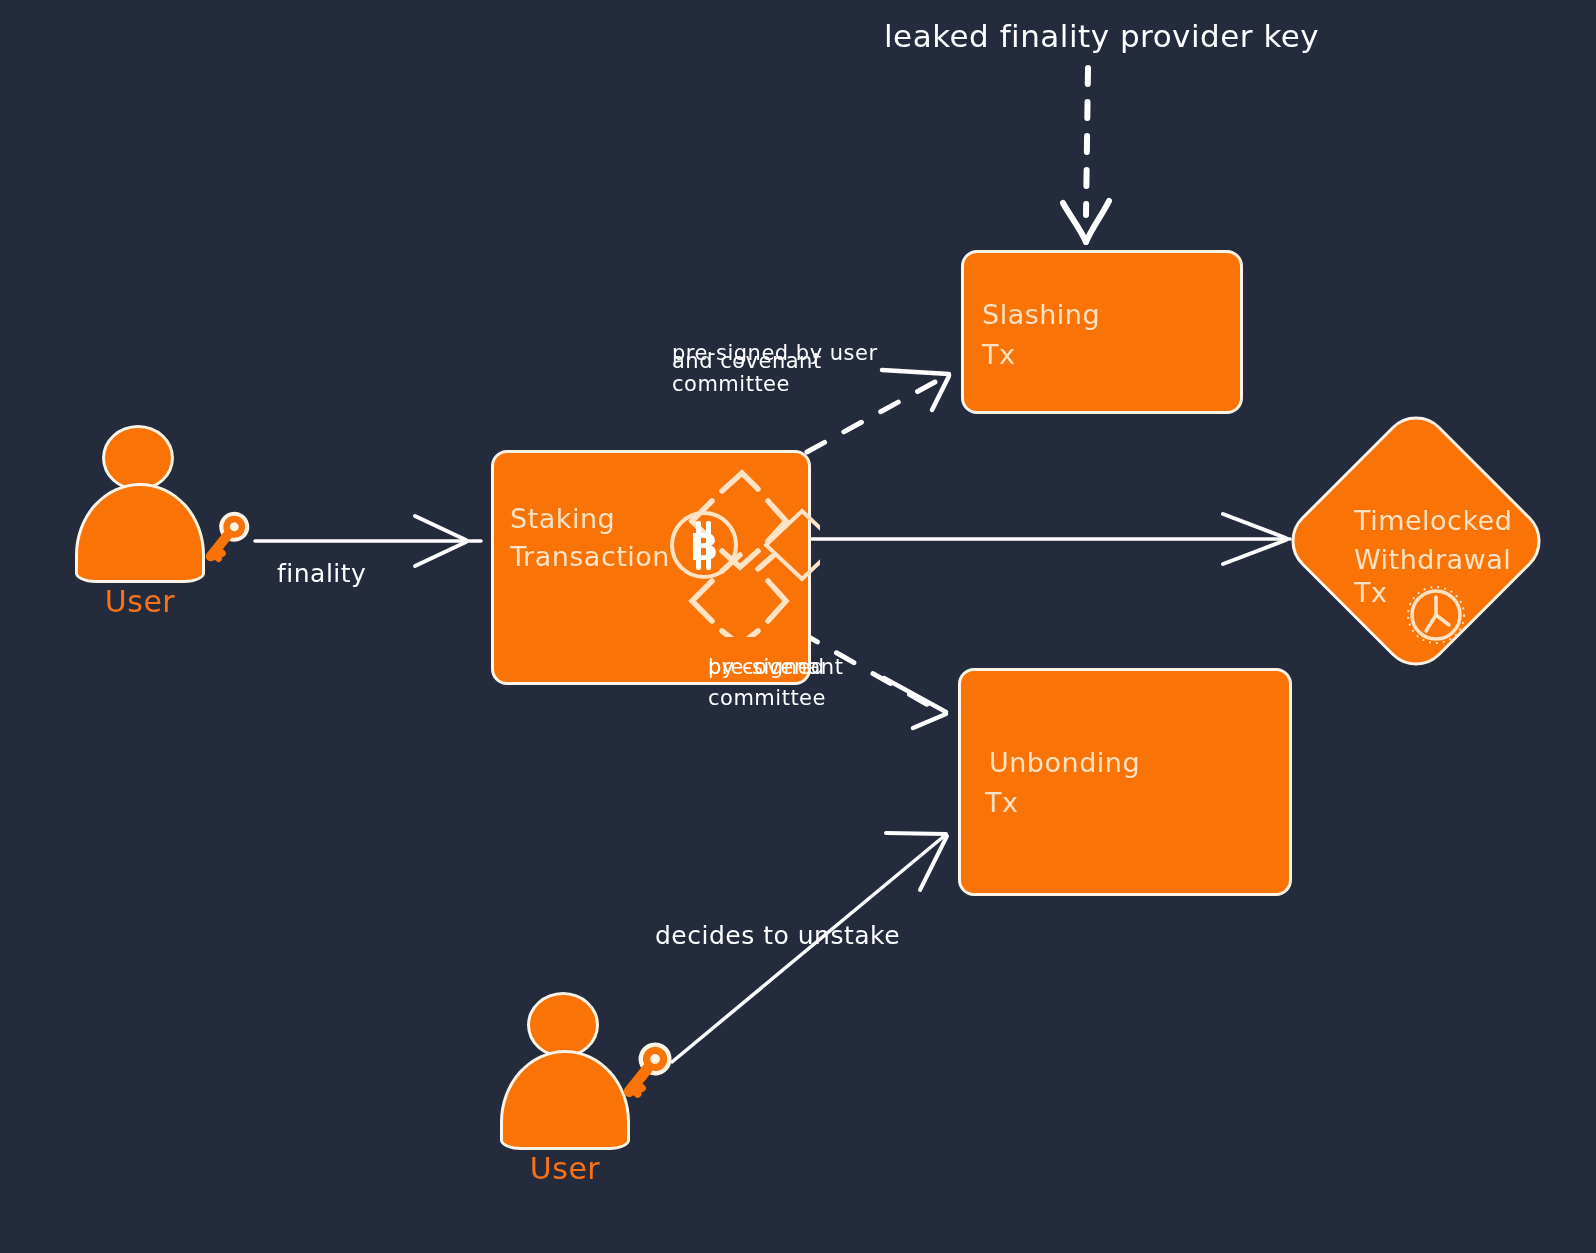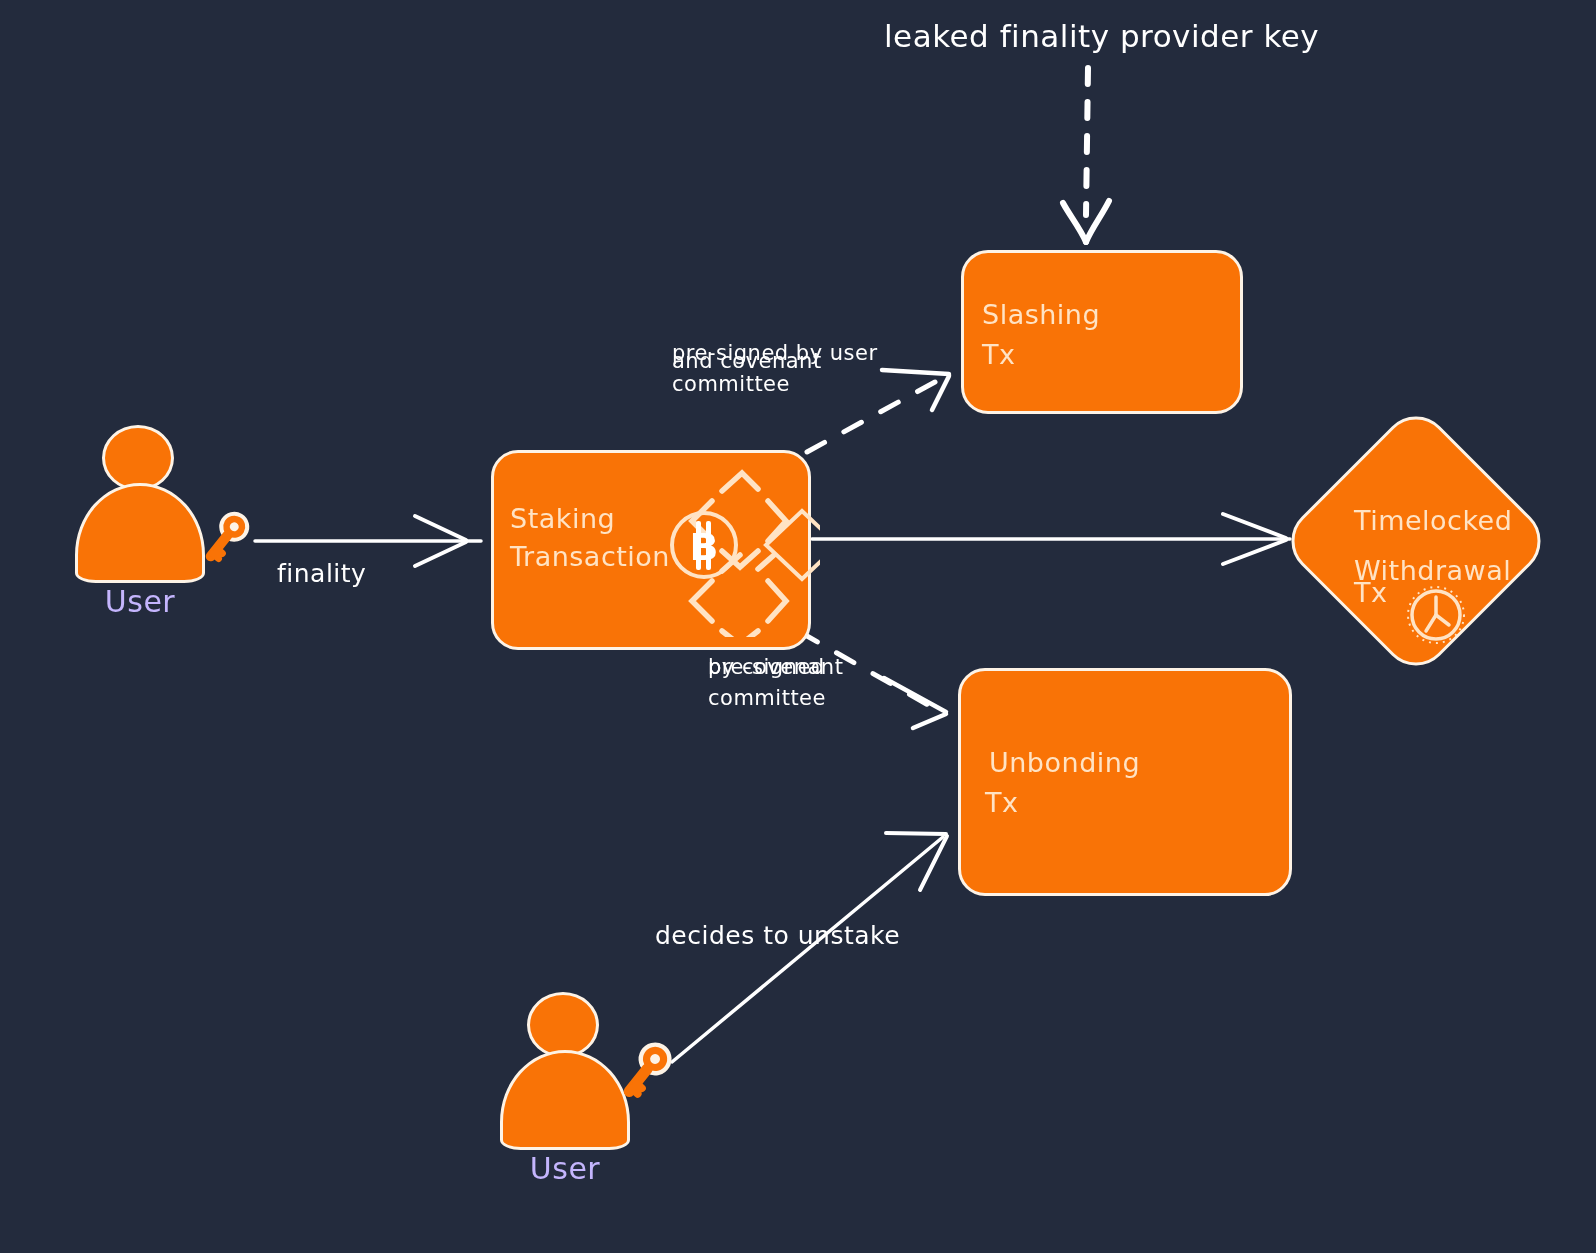--- a/index.html
+++ b/index.html
@@ -51,30 +51,30 @@
   .node-label {
     font-size: 27px;
     line-height: 40px;
     color: #ffe3c4;
     white-space: pre;
   }
   .actor-label {
     position: absolute;
     font-size: 30px;
     line-height: 34px;
-    color: #c4b5fd;
+    color: #f97316;
     text-align: center;
   }
 
   
   .node-box {
     position: absolute;
     background: #f97306;
     border: 3px solid #fdf3e6;
-    border-radius: 27px;
+    border-radius: 16px;
     box-sizing: border-box;
   }
   .node-box .node-label {
     position: absolute;
   }
 
   
   .diamond-wrap {
     position: absolute;
   }
@@ -159,21 +159,21 @@
     </g>
   </svg>
 
   <div class="title-text hand" style="left:884px; top:18px;">leaked finality provider key</div>
 
   <div class="node-box" style="left:961px; top:250px; width:282px; height:164px;">
     <div class="node-label hand" style="left:18px; top:42px;">Slashing</div>
     <div class="node-label hand" style="left:18px; top:82px;">Tx</div>
   </div>
 
-  <div class="node-box" style="left:491px; top:450px; width:320px; height:200px;">
+  <div class="node-box" style="left:491px; top:450px; width:320px; height:235px;">
     <div class="node-label hand" style="left:16px; top:46px;">Staking</div>
     <div class="node-label hand" style="left:16px; top:84px;">Transaction</div>
 
     <svg class="icon-svg" style="left:176px; top:2px;" width="150" height="182" viewBox="0 0 150 182">
       <g stroke="#ffe3c4" stroke-width="5.5" stroke-linecap="round" fill="none">
 
         <path d="M42 46 L22 66 L42 86"></path>
         <path d="M52 36 L72 18 L88 34"></path>
         <path d="M98 46 L116 66 L98 86"></path>
         <path d="M52 96 L70 112 L88 96"></path>
@@ -199,21 +199,21 @@
   </div>
 
   <div class="node-box" style="left:958px; top:668px; width:334px; height:228px;">
     <div class="node-label hand" style="left:28px; top:72px;">Unbonding</div>
     <div class="node-label hand" style="left:24px; top:112px;">Tx</div>
   </div>
 
   <div class="diamond-wrap" style="left:1318px; top:443px; width:196px; height:196px;">
     <div class="diamond-shape"></div>
     <div class="diamond-text node-label hand" style="left:36px; top:58px;">Timelocked</div>
-    <div class="diamond-text node-label hand" style="left:36px; top:108px;">Withdrawal</div>
+    <div class="diamond-text node-label hand" style="left:36px; top:97px;">Withdrawal</div>
     <div class="diamond-text node-label hand" style="left:36px; top:130px;">Tx</div>
     <svg class="icon-svg" style="left:86px; top:140px; z-index:2;" width="64" height="64" viewBox="0 0 64 64">
       <circle cx="32" cy="32" r="24" fill="none" stroke="#ffe3c4" stroke-width="3.5"></circle>
       <circle cx="32" cy="32" r="28" fill="none" stroke="#ffe3c4" stroke-width="2" stroke-dasharray="2 5"></circle>
       <path d="M32 32 L32 14" stroke="#ffe3c4" stroke-width="3.5" stroke-linecap="round"></path>
       <path d="M32 32 L45 42" stroke="#ffe3c4" stroke-width="3.5" stroke-linecap="round"></path>
       <path d="M32 32 L22 48" stroke="#ffe3c4" stroke-width="3.5" stroke-linecap="round"></path>
     </svg>
   </div>
 

